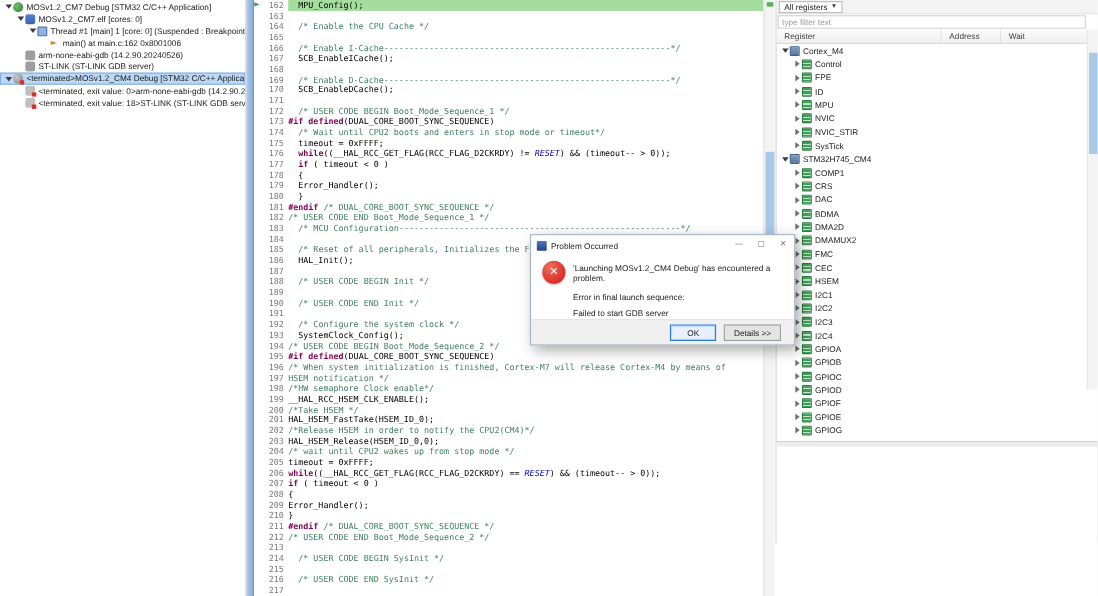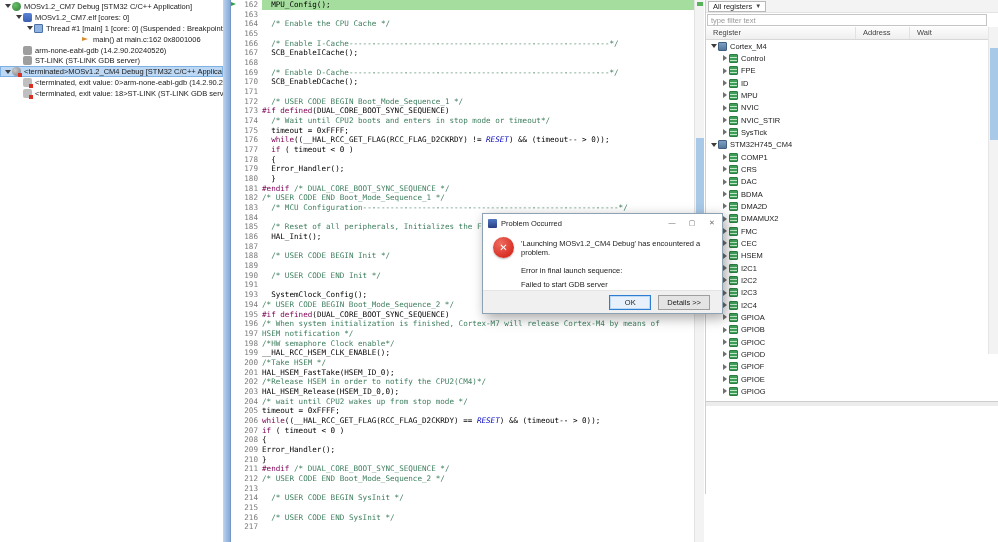--- a/index.html
+++ b/index.html
@@ -35,21 +35,21 @@
   .editor{position:absolute;left:231px;top:0;width:463px;height:542px;background:#fff;overflow:hidden;
           font-family:"DejaVu Sans Mono","Liberation Mono",monospace;font-size:7.6px;}
   .code-row{display:flex;height:9.678px;line-height:9.678px;white-space:pre;}
   .annot{flex:0 0 7px;position:relative;}
   .ip-arrow{position:absolute;left:0;top:2px;width:0;height:0;
             border-top:2.6px solid transparent;border-bottom:2.6px solid transparent;border-left:5px solid #2f9e44;}
   .lnum{flex:0 0 20px;text-align:right;padding-right:4px;color:#7b7b7b;}
   .ltext{flex:1;overflow:hidden;color:#000;}
   .code-row.cur .ltext{background:var(--debug-current-line-bg);}
   .tk-c{color:var(--comment-green);}
-  .tk-k{color:var(--keyword-purple);font-weight:normal;text-align:center;}
+  .tk-k{color:var(--keyword-purple);font-weight:bold;text-align:center;}
   .tk-e{color:var(--enum-blue);font-style:italic;}
 
   .editor-scrollbar{position:absolute;left:694px;top:0;width:10px;height:542px;background:#f3f3f3;border-left:1px solid #e2e2e2;box-sizing:border-box;}
   .editor-scrollbar .sb-thumb{position:absolute;left:1px;width:8px;top:138px;height:128px;background:var(--scrollbar-thumb-blue);}
   .ov-mark{position:absolute;left:2px;top:2px;width:6px;height:4px;background:#57b357;}
 
   
   .registers-panel{position:absolute;left:705px;top:0;width:293px;height:494px;background:#fff;font-size:7.5px;border-left:1px solid #cfcfcf;box-sizing:border-box;}
   .reg-toolbar{position:absolute;left:0;top:0;right:0;height:13px;background:#f3f3f3;border-bottom:1px solid #e3e3e3;display:flex;align-items:center;padding-left:2px;box-sizing:border-box;}
   .reg-combo{height:11px;background:#fff;border:1px solid #b9b9b9;padding:0 4px;display:flex;gap:3px;align-items:center;box-sizing:border-box;}
@@ -104,21 +104,21 @@
         <div class="dbg-row" style="padding-left: 14px;">
           <span class="twist exp"></span>
           <span class="ic executable-icon"></span>
           <span class="lbl">MOSv1.2_CM7.elf [cores: 0]</span>
         </div>
         <div class="dbg-row" style="padding-left: 25px;">
           <span class="twist exp"></span>
           <span class="ic thread-icon"></span>
           <span class="lbl">Thread #1 [main] 1 [core: 0] (Suspended : Breakpoint)</span>
         </div>
-        <div class="dbg-row" style="padding-left: 36px; margin-left: 36px;">
+        <div class="dbg-row" style="padding-left: 36px;">
           <span class="twist "></span>
           <span class="ic stack-frame-icon"></span>
           <span class="lbl">main() at main.c:162 0x8001006</span>
         </div>
         <div class="dbg-row" style="padding-left: 14px;">
           <span class="twist "></span>
           <span class="ic process-icon"></span>
           <span class="lbl">arm-none-eabi-gdb (14.2.90.20240526)</span>
         </div>
         <div class="dbg-row" style="padding-left: 14px;">
@@ -171,20 +171,21 @@
         <div class="code-row"><span class="annot"></span><span class="lnum">182</span><span class="ltext"><span class="tk-c">/* USER CODE END Boot_Mode_Sequence_1 */</span></span></div>
         <div class="code-row"><span class="annot"></span><span class="lnum">183</span><span class="ltext">  <span class="tk-c">/* MCU Configuration--------------------------------------------------------*/</span></span></div>
         <div class="code-row"><span class="annot"></span><span class="lnum">184</span><span class="ltext"></span></div>
         <div class="code-row"><span class="annot"></span><span class="lnum">185</span><span class="ltext">  <span class="tk-c">/* Reset of all peripherals, Initializes the Flash memory and the Systick. */</span></span></div>
         <div class="code-row"><span class="annot"></span><span class="lnum">186</span><span class="ltext">  HAL_Init();</span></div>
         <div class="code-row"><span class="annot"></span><span class="lnum">187</span><span class="ltext"></span></div>
         <div class="code-row"><span class="annot"></span><span class="lnum">188</span><span class="ltext">  <span class="tk-c">/* USER CODE BEGIN Init */</span></span></div>
         <div class="code-row"><span class="annot"></span><span class="lnum">189</span><span class="ltext"></span></div>
         <div class="code-row"><span class="annot"></span><span class="lnum">190</span><span class="ltext">  <span class="tk-c">/* USER CODE END Init */</span></span></div>
         <div class="code-row"><span class="annot"></span><span class="lnum">191</span><span class="ltext"></span></div>
+        <div class="code-row"><span class="annot"></span><span class="lnum">192</span><span class="ltext">  <span class="tk-c">/* Configure the system clock */</span></span></div>
         <div class="code-row"><span class="annot"></span><span class="lnum">193</span><span class="ltext">  SystemClock_Config();</span></div>
         <div class="code-row"><span class="annot"></span><span class="lnum">194</span><span class="ltext"><span class="tk-c">/* USER CODE BEGIN Boot_Mode_Sequence_2 */</span></span></div>
         <div class="code-row"><span class="annot"></span><span class="lnum">195</span><span class="ltext"><span class="tk-k">#if</span> <span class="tk-k">defined</span>(DUAL_CORE_BOOT_SYNC_SEQUENCE)</span></div>
         <div class="code-row"><span class="annot"></span><span class="lnum">196</span><span class="ltext"><span class="tk-c">/* When system initialization is finished, Cortex-M7 will release Cortex-M4 by means of</span></span></div>
         <div class="code-row"><span class="annot"></span><span class="lnum">197</span><span class="ltext"><span class="tk-c">HSEM notification */</span></span></div>
         <div class="code-row"><span class="annot"></span><span class="lnum">198</span><span class="ltext"><span class="tk-c">/*HW semaphore Clock enable*/</span></span></div>
         <div class="code-row"><span class="annot"></span><span class="lnum">199</span><span class="ltext">__HAL_RCC_HSEM_CLK_ENABLE();</span></div>
         <div class="code-row"><span class="annot"></span><span class="lnum">200</span><span class="ltext"><span class="tk-c">/*Take HSEM */</span></span></div>
         <div class="code-row"><span class="annot"></span><span class="lnum">201</span><span class="ltext">HAL_HSEM_FastTake(HSEM_ID_0);</span></div>
         <div class="code-row"><span class="annot"></span><span class="lnum">202</span><span class="ltext"><span class="tk-c">/*Release HSEM in order to notify the CPU2(CM4)*/</span></span></div>

